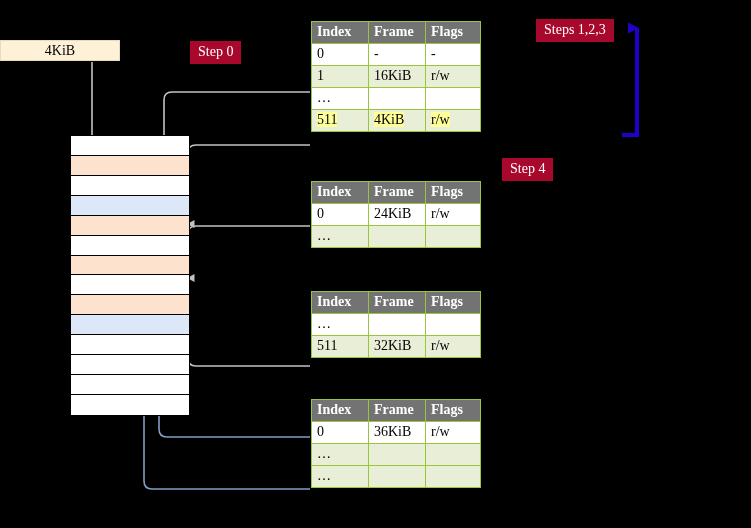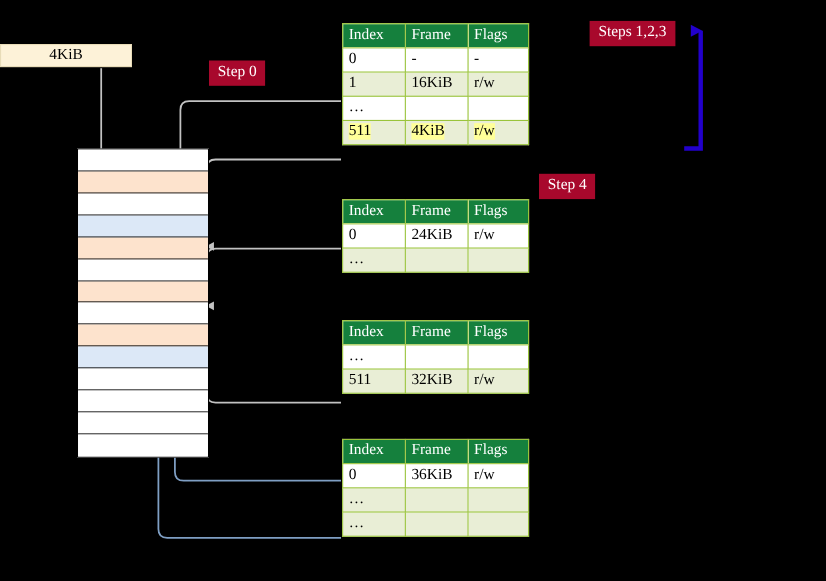--- a/index.html
+++ b/index.html
@@ -83,23 +83,23 @@
     text-align: left;
     height: 18px;
     box-sizing: border-box;
     color: #000000;
     font-weight: normal;
     vertical-align: middle;
     overflow: hidden;
     white-space: nowrap;
   }
   .ptable th {
-    background: #15803d;
+    background: #737373;
     color: #ffffff;
-    font-weight: normal;
+    font-weight: bold;
   }
   .ptable tr.alt td { background: #e9eed6; }
   .ptable td.hl span,
   .ptable td span.hl { background: #ffff99; }
   .col-index { width: 57px; }
   .col-frame { width: 57px; }
   .col-flags { width: 55px; }
 </style>
 </head>
 <body>
@@ -136,30 +136,30 @@
 
     <path d="M310,489 L152,489 Q144,489 144,481 L144,216" fill="none" stroke="#7f9fc4" stroke-width="1.6" marker-end="url(#ah-blue)"></path>
 
     <path d="M622,135 L637,135 L637,28" fill="none" stroke="#2200cc" stroke-width="4" marker-end="url(#ah-purple)"></path>
   </svg>
 
   <div class="size-box" style="left:0px; top:40px; width:120px; height:21px;">
     <span>4KiB</span>
   </div>
 
-  <div class="badge badge-red" style="left:190px; top:55px;">
+  <div class="badge badge-red" style="left:190px; top:41px;">
     <span>Step 0</span>
   </div>
 
   <div class="badge badge-red" style="left:536px; top:19px;">
     <span>Steps 1,2,3</span>
   </div>
 
 
-  <div class="badge badge-red" style="left:490px; top:158px;">
+  <div class="badge badge-red" style="left:502px; top:158px;">
     <span>Step 4</span>
   </div>
 
   <div id="memory" style="left:70px; top:135px; width:120px; height:281px;">
 
   <div class="mem-row white" style="height: 19.9286px;"></div>
       <div class="mem-row orange" style="height: 19.9286px;"></div>
       <div class="mem-row white" style="height: 19.9286px;"></div>
       <div class="mem-row blue" style="height: 19.9286px;"></div>
       <div class="mem-row orange" style="height: 19.9286px;"></div>

